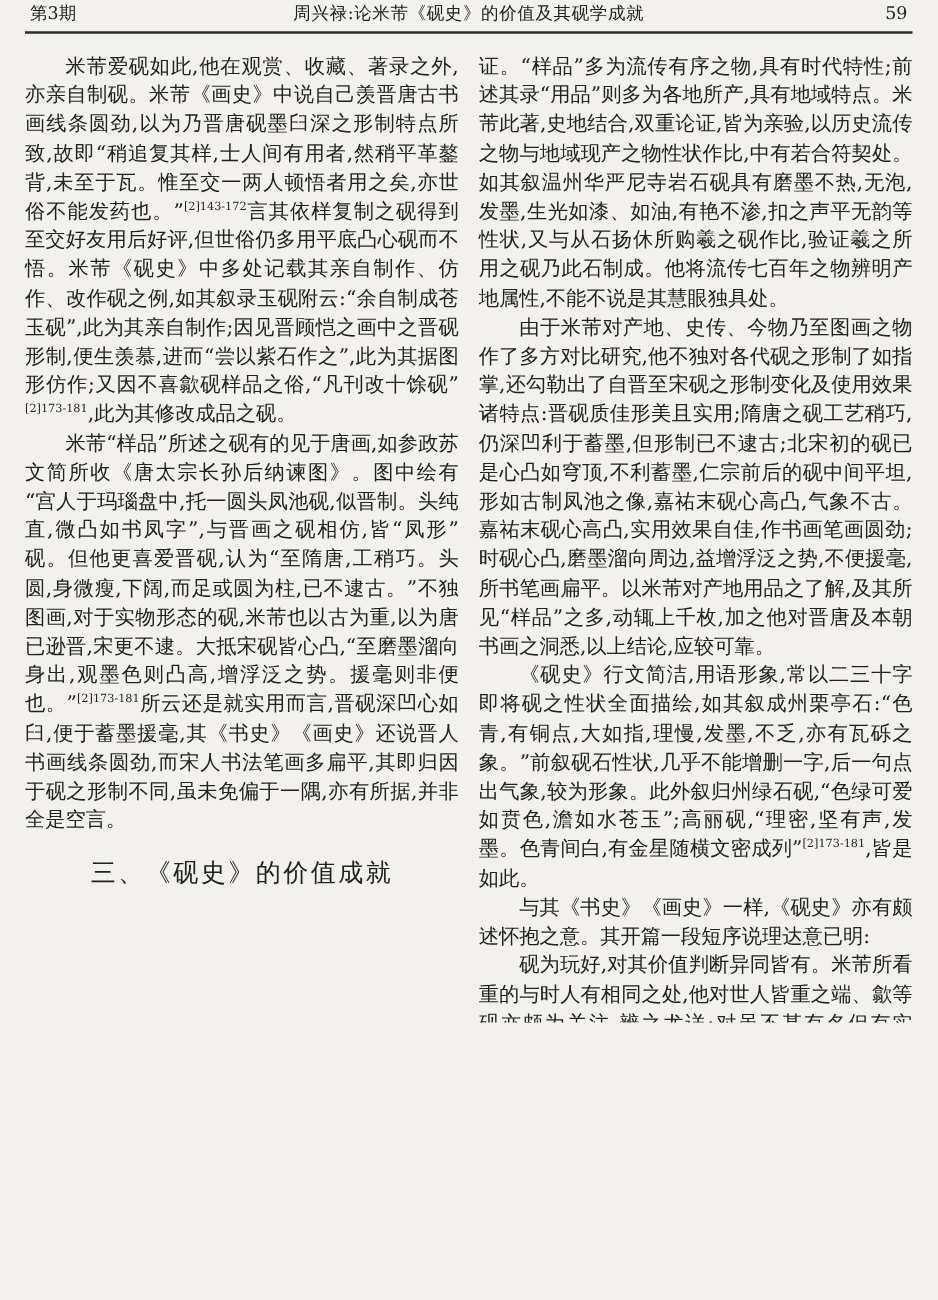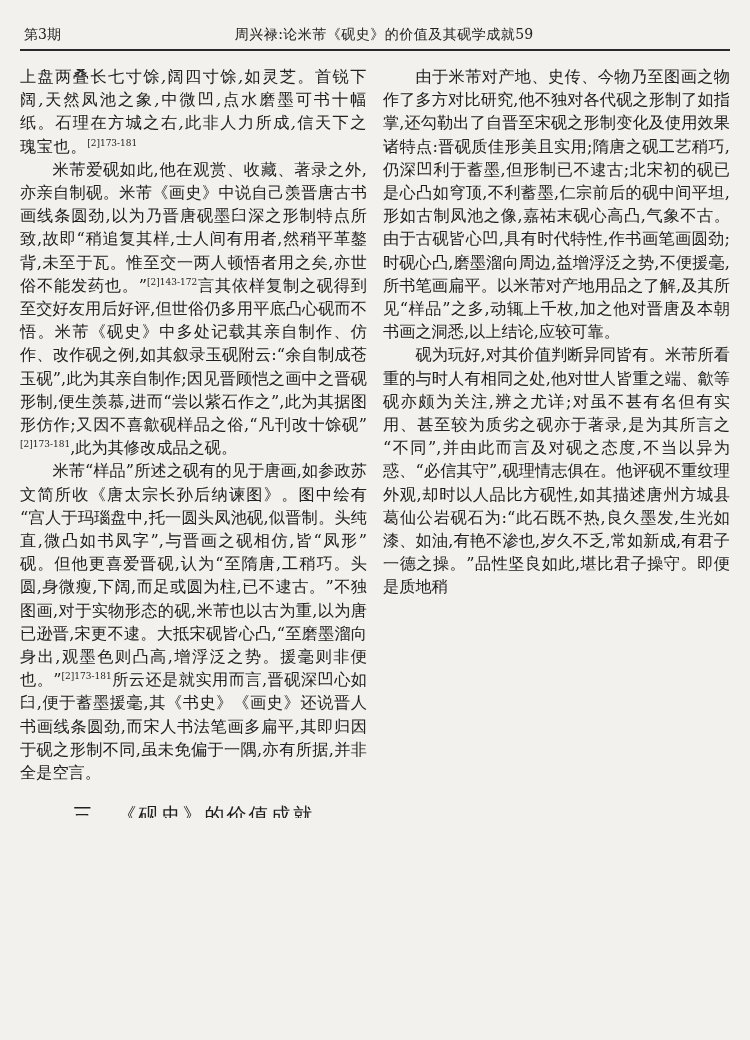--- a/index.html
+++ b/index.html
@@ -11,34 +11,34 @@
     height: 1040px;
     background: #f2f1ed;
     overflow: hidden;
     font-family: "DejaVu Serif", "Liberation Serif", serif;
     color: #212121;
   }
   .page {
     box-sizing: border-box;
     width: 750px;
     height: 818px;
-    padding: 26px 20px 0 20px;
+    padding: 2px 20px 0 20px;
     overflow: hidden;
   }
   .page-header {
     display: grid;
     grid-template-columns: 1fr auto 1fr;
     align-items: baseline;
     font-size: 14px;
     padding: 0 4px 5px 4px;
     border-bottom: 2px solid #2a2a2a;
   }
   .page-header .issue { text-align: left; }
   .page-header .running-title { text-align: center; letter-spacing: 0.5px; }
-  .page-header .pageno { }
+  .page-header .pageno { text-align: right; }
   .columns {
     display: flex;
     gap: 16px;
     margin-top: 14px;
   }
   .col {
     width: 347px;
     font-size: 16.2px;
     line-height: 23.2px;
     text-align: justify;
@@ -78,23 +78,25 @@
 
 <div class="page">
   <header class="page-header">
     <span class="issue">第3期</span>
     <span class="running-title">周兴禄:论米芾《砚史》的价值及其砚学成就</span>
     <span class="pageno">59</span>
   </header>
 
   <div class="columns">
     <div class="col" id="left-col">
-        <p class="kaiti-cont">上盘两叠长七寸馀,阔四寸馀,如灵芝。首锐下阔,天然凤池之象,中微凹,点水磨墨可书十幅纸。石理在方城之右,此非人力所成,信天下之瑰宝也。<sup class="cite">[2]173-181</sup></p>
         <p class="para">米芾爱砚如此,他在观赏、收藏、著录之外,亦亲自制砚。米芾《画史》中说自己羡晋唐古书画线条圆劲,以为乃晋唐砚墨臼深之形制特点所致,故即“稍追复其样,士人间有用者,然稍平革鏊背,未至于瓦。惟至交一两人顿悟者用之矣,亦世俗不能发药也。”<sup class="cite">[2]143-172</sup>言其依样复制之砚得到至交好友用后好评,但世俗仍多用平底凸心砚而不悟。米芾《砚史》中多处记载其亲自制作、仿作、改作砚之例,如其叙录玉砚附云:“余自制成苍玉砚”,此为其亲自制作;因见晋顾恺之画中之晋砚形制,便生羡慕,进而“尝以紫石作之”,此为其据图形仿作;又因不喜歙砚样品之俗,“凡刊改十馀砚”<sup class="cite">[2]173-181</sup>,此为其修改成品之砚。</p>
         <p class="para">米芾“样品”所述之砚有的见于唐画,如参政苏文简所收《唐太宗长孙后纳谏图》。图中绘有“宫人于玛瑙盘中,托一圆头凤池砚,似晋制。头纯直,微凸如书凤字”,与晋画之砚相仿,皆“凤形”砚。但他更喜爱晋砚,认为“至隋唐,工稍巧。头圆,身微瘦,下阔,而足或圆为柱,已不逮古。”不独图画,对于实物形态的砚,米芾也以古为重,以为唐已逊晋,宋更不逮。大抵宋砚皆心凸,“至磨墨溜向身出,观墨色则凸高,增浮泛之势。援毫则非便也。”<sup class="cite">[2]173-181</sup>所云还是就实用而言,晋砚深凹心如臼,便于蓄墨援毫,其《书史》《画史》还说晋人书画线条圆劲,而宋人书法笔画多扁平,其即归因于砚之形制不同,虽未免偏于一隅,亦有所据,并非全是空言。</p>
         <h2 class="section-heading">三、《砚史》的价值成就</h2>
       </div>
     <div class="col" id="right-col">
-        <p class="para">由于米芾对产地、史传、今物乃至图画之物作了多方对比研究,他不独对各代砚之形制了如指掌,还勾勒出了自晋至宋砚之形制变化及使用效果诸特点:晋砚质佳形美且实用;隋唐之砚工艺稍巧,仍深凹利于蓄墨,但形制已不逮古;北宋初的砚已是心凸如穹顶,不利蓄墨,仁宗前后的砚中间平坦,形如古制凤池之像,嘉祐末砚心高凸,气象不古。由于古砚皆心凹,具有时代特性,作书画笔画圆劲;时砚心凸,磨墨溜向周边,益增浮泛之势,不便援毫,所书笔画扁平。以米芾对产地用品之了解,及其所见“样品”之多,动辄上千枚,加之他对晋唐及本朝书画之洞悉,以上结论,应较可靠。</p>
+        <p class="para-cont">证。“样品”多为流传有序之物,具有时代特性;前述其录“用品”则多为各地所产,具有地域特点。米芾此著,史地结合,双重论证,皆为亲验,以历史流传之物与地域现产之物性状作比,中有若合符契处。如其叙温州华严尼寺岩石砚具有磨墨不热,无泡,发墨,生光如漆、如油,有艳不渗,扣之声平无韵等性状,又与从石扬休所购羲之砚作比,验证羲之所用之砚乃此石制成。他将流传七百年之物辨明产地属性,不能不说是其慧眼独具处。</p>
+        <p class="para">由于米芾对产地、史传、今物乃至图画之物作了多方对比研究,他不独对各代砚之形制了如指掌,还勾勒出了自晋至宋砚之形制变化及使用效果诸特点:晋砚质佳形美且实用;隋唐之砚工艺稍巧,仍深凹利于蓄墨,但形制已不逮古;北宋初的砚已是心凸如穹顶,不利蓄墨,仁宗前后的砚中间平坦,形如古制凤池之像,嘉祐末砚心高凸,气象不古。嘉祐末砚心高凸,实用效果自佳,作书画笔画圆劲;时砚心凸,磨墨溜向周边,益增浮泛之势,不便援毫,所书笔画扁平。以米芾对产地用品之了解,及其所见“样品”之多,动辄上千枚,加之他对晋唐及本朝书画之洞悉,以上结论,应较可靠。</p>
+        <p class="para">《砚史》行文简洁,用语形象,常以二三十字即将砚之性状全面描绘,如其叙成州栗亭石:“色青,有铜点,大如指,理慢,发墨,不乏,亦有瓦砾之象。”前叙砚石性状,几乎不能增删一字,后一句点出气象,较为形象。此外叙归州绿石砚,“色绿可爱如贲色,澹如水苍玉”;高丽砚,“理密,坚有声,发墨。色青间白,有金星随横文密成列”<sup class="cite">[2]173-181</sup>,皆是如此。</p>
+        <p class="para">与其《书史》《画史》一样,《砚史》亦有颇述怀抱之意。其开篇一段短序说理达意已明:</p>
         <p class="para">砚为玩好,对其价值判断异同皆有。米芾所看重的与时人有相同之处,他对世人皆重之端、歙等砚亦颇为关注,辨之尤详;对虽不甚有名但有实用、甚至较为质劣之砚亦于著录,是为其所言之“不同”,并由此而言及对砚之态度,不当以异为惑、“必信其守”,砚理情志俱在。他评砚不重纹理外观,却时以人品比方砚性,如其描述唐州方城县葛仙公岩砚石为:“此石既不热,良久墨发,生光如漆、如油,有艳不渗也,岁久不乏,常如新成,有君子一德之操。”品性坚良如此,堪比君子操守。即便是质地稍</p>
       </div>
   </div>
 </div>
 
 </body></html>

